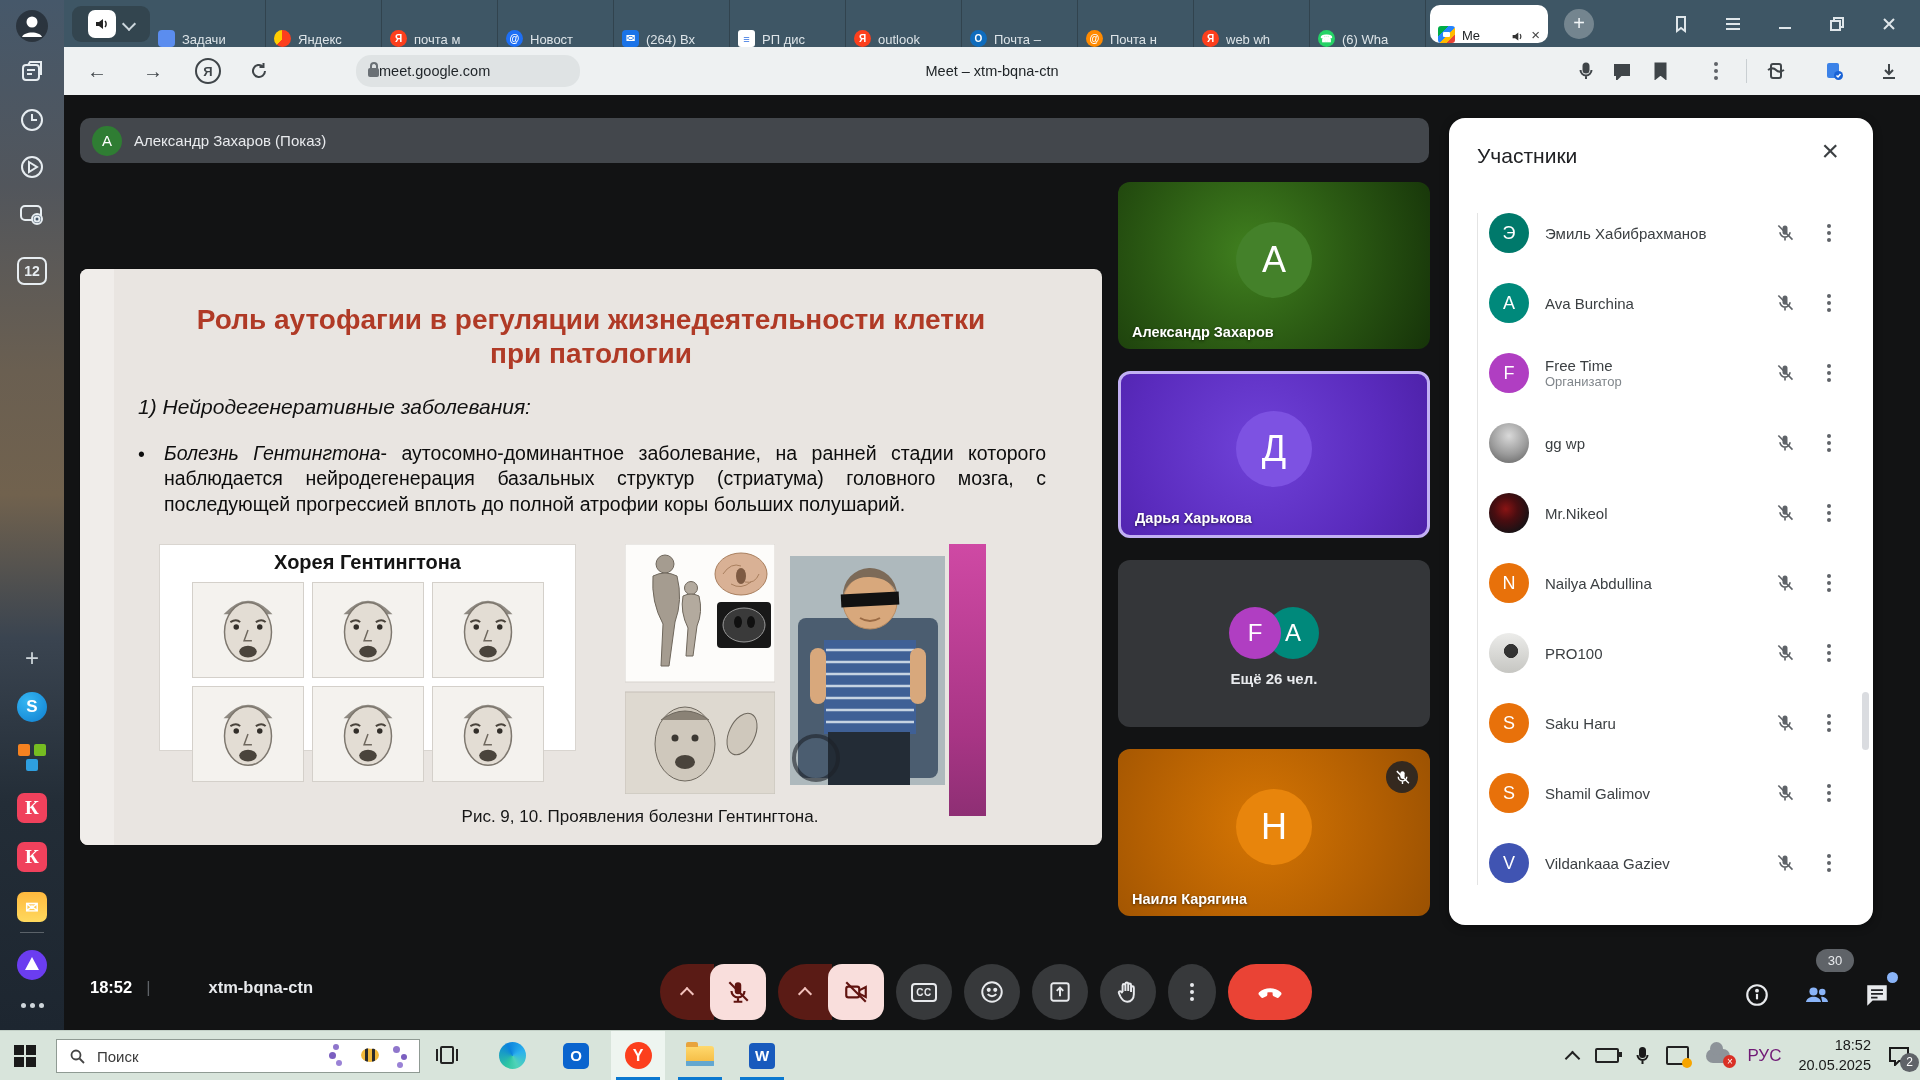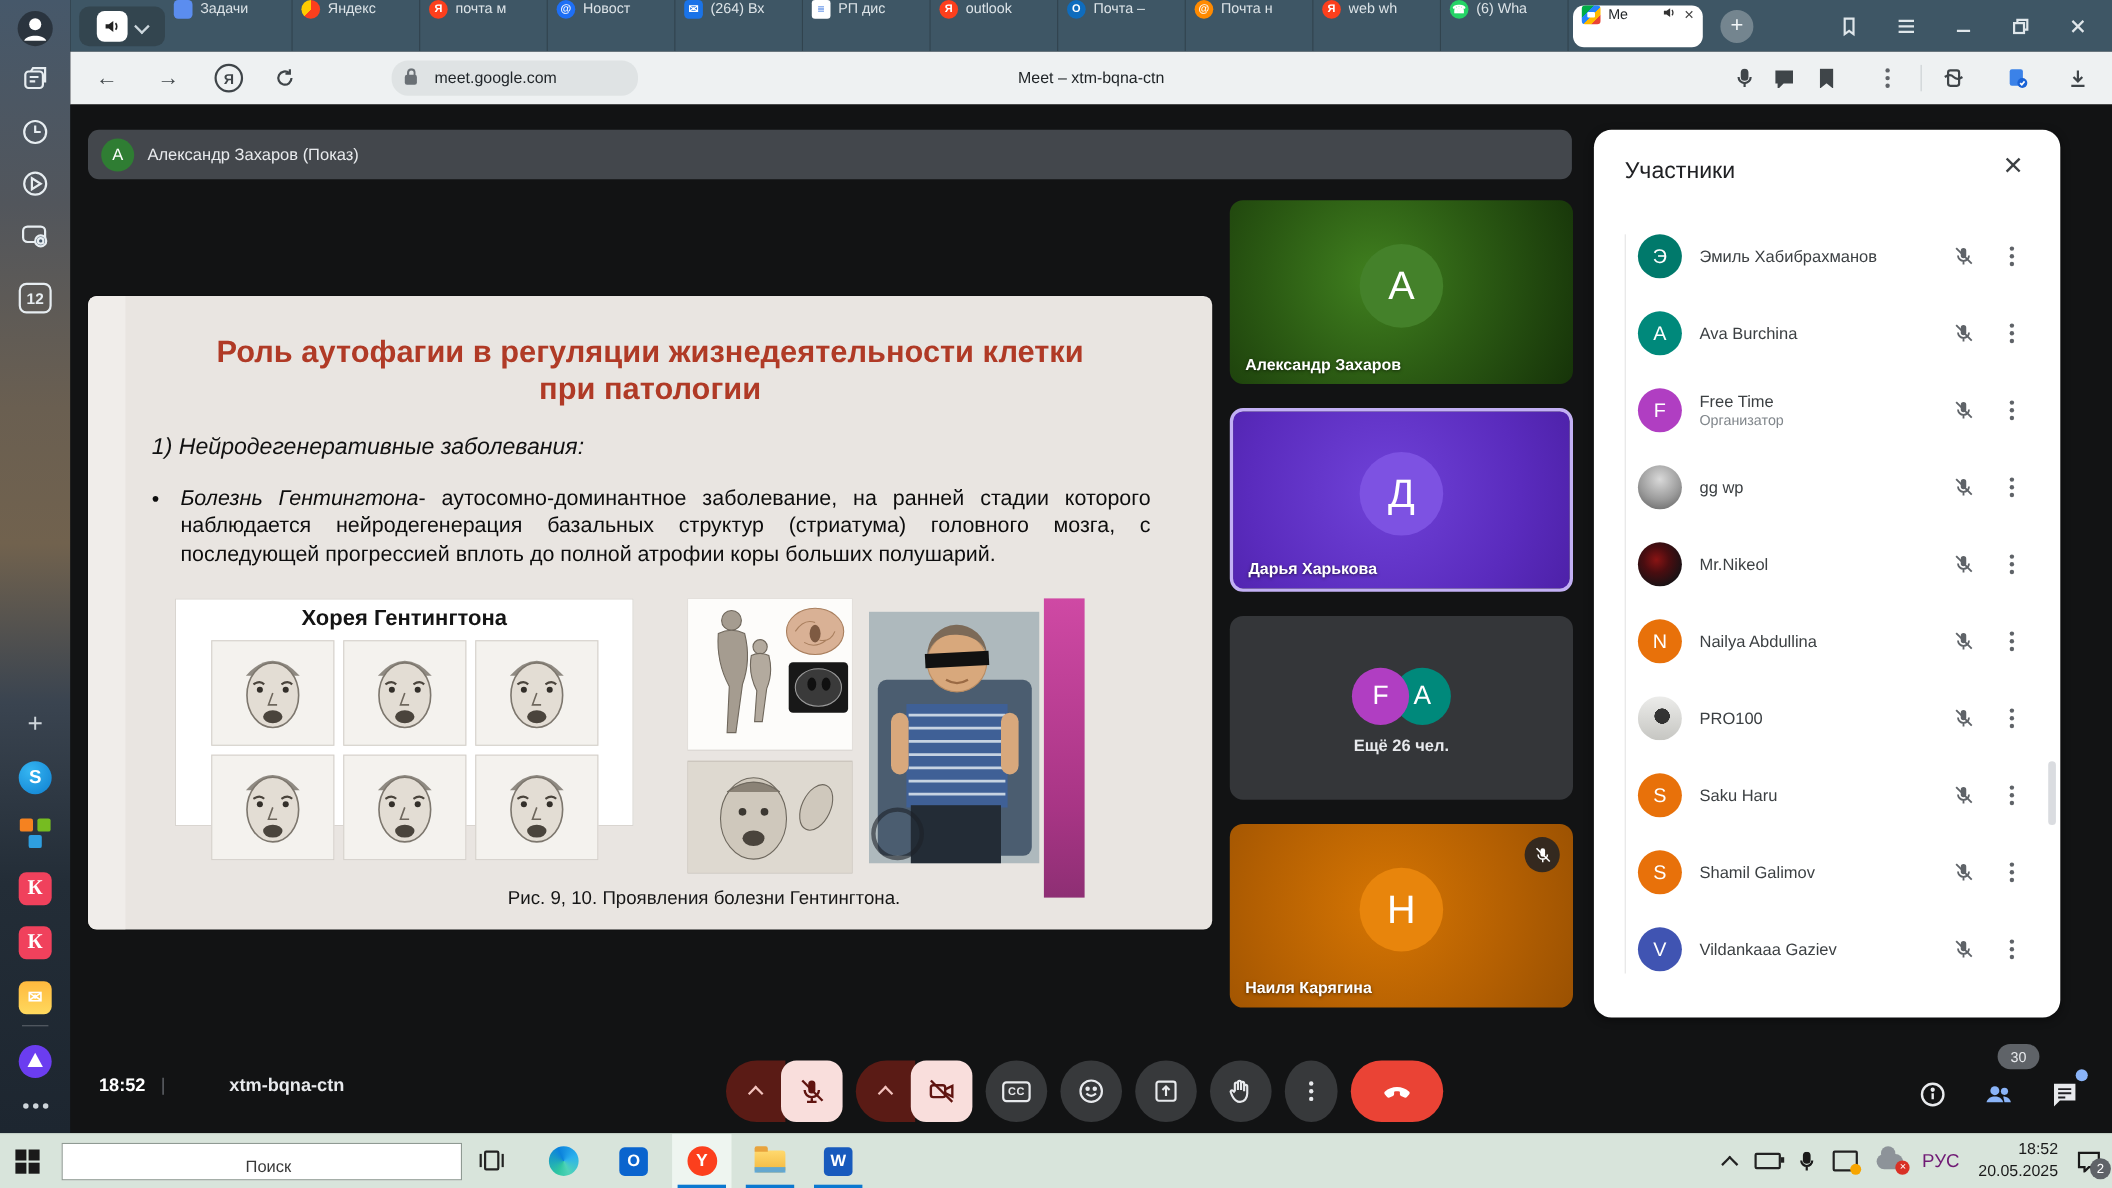--- a/index.html
+++ b/index.html
@@ -18,21 +18,21 @@
   .threesq{position:relative;width:30px;height:30px;}
   .threesq i{position:absolute;width:12px;height:12px;border-radius:2px;}
   .hdots span{display:inline-block;width:5px;height:5px;border-radius:50%;background:#cfd6db;margin:0 2px;}
 
   
   #tabstrip{left:64px;top:0;right:0;height:47px;background:#3e5665;display:flex;align-items:center;}
   #soundpill{margin-left:8px;width:78px;height:36px;border-radius:9px;background:#33454f;display:flex;align-items:center;justify-content:center;gap:8px;flex:none;}
   #soundpill .sq{width:28px;height:28px;border-radius:7px;background:#fff;display:flex;align-items:center;justify-content:center;}
   .chev{display:inline-block;width:8px;height:8px;border-right:2px solid #cdd7dd;border-bottom:2px solid #cdd7dd;transform:rotate(45deg);}
   #tabs{display:flex;align-items:center;height:100%;flex:none;}
-  .tab{width:116px;height:100%;display:flex;align-items:flex-start;gap:7px;padding:0 8px;box-sizing:border-box;
+  .tab{width:116px;height:100%;display:flex;align-items:flex-end;gap:7px;padding:0 8px;box-sizing:border-box;
     color:#dde4e8;font-size:13px;border-right:1px solid #31434e;cursor:default;}
   .tab-label{white-space:nowrap;overflow:hidden;flex:1;}
   .fav{width:17px;height:17px;border-radius:50%;flex:none;display:flex;align-items:center;justify-content:center;
     font-size:10px;font-weight:bold;color:#fff;}
   .tab-sound,.tab-close{display:none;}
   .tab.active{background:#fff;color:#1d2124;border-radius:10px;height:38px;width:118px;border-right:none;margin:0 4px;}
   .tab.active .tab-sound{display:flex;}
   .tab.active .tab-close{display:flex;font-size:15px;color:#444;align-items:center;}
   .fav-tasks .fav{background:#5b8def;border-radius:4px;}
   .fav-yandex .fav{background:conic-gradient(#fc3f1d 0 62%,#ffcc00 62% 100%);}
@@ -52,21 +52,21 @@
   #winctl svg{stroke:#dfe6ea;fill:none;stroke-width:2;}
 
   
   #navbar{left:64px;top:47px;right:0;height:48px;background:#eef1f2;}
   .nbtn{position:absolute;top:8px;width:34px;height:32px;display:flex;align-items:center;justify-content:center;
     color:#3f4549;font-size:20px;}
   .nbtn svg{stroke:#3f4549;fill:none;stroke-width:2;}
   #yacircle{border:2px solid #3f4549;border-radius:50%;width:22px;height:22px;font-size:13px;font-weight:bold;
     display:flex;align-items:center;justify-content:center;}
   #urlpill{position:absolute;left:292px;top:8px;width:224px;height:32px;background:#dfe3e4;border-radius:15px;
-    display:flex;align-items:center;gap:16px;padding:0 12px;box-sizing:border-box;text-align:center;}
+    display:flex;align-items:center;gap:0;padding:0 12px;box-sizing:border-box;text-align:center;}
   #urlpill .lock{width:11px;height:9px;background:#6a7075;border-radius:2px;position:relative;margin-top:3px;}
   #urlpill .lock::before{content:"";position:absolute;left:1.5px;top:-6px;width:8px;height:8px;border:2px solid #6a7075;
     border-bottom:none;border-radius:5px 5px 0 0;box-sizing:border-box;}
   #urltext{font-size:14.5px;color:#1f2428;}
   #pagetitle{position:absolute;left:0;right:0;top:0;height:48px;display:flex;align-items:center;justify-content:center;
     font-size:14.5px;color:#202528;pointer-events:none;}
   .navsep{position:absolute;top:12px;width:1px;height:24px;background:#c9cfd2;}
 
   
   #meet{left:64px;top:95px;right:0;height:935px;background:#121314;}
@@ -163,21 +163,21 @@
   .mrbtn{width:38px;height:38px;display:flex;align-items:center;justify-content:center;position:relative;}
   #pcount{position:absolute;left:1752px;top:9px;width:38px;height:23px;border-radius:12px;background:#5f6368;color:#e8eaed;
     font-size:13px;display:flex;align-items:center;justify-content:center;z-index:3;}
   .bluedot{position:absolute;right:-2px;top:-4px;width:11px;height:11px;border-radius:50%;background:#8ab4f8;}
 
   
   #taskbar{left:0;bottom:0;width:1920px;height:50px;background:#d8e4db;border-top:1px solid #c2cfc6;box-sizing:border-box;}
   #startbtn{position:absolute;left:14px;top:14px;width:22px;height:22px;display:grid;grid-template-columns:10px 10px;gap:2px;}
   #startbtn i{background:#1a1a1a;width:10px;height:10px;}
   #searchbox{position:absolute;left:56px;top:8px;width:364px;height:34px;background:#fff;border:1px solid #8f9a93;
-    box-sizing:border-box;display:flex;align-items:center;gap:12px;padding-left:12px;flex-direction:column;}
+    box-sizing:border-box;display:flex;align-items:center;gap:12px;padding-left:12px;}
   #searchbox .ph{font-size:15px;color:#3a3a3a;flex:1;}
   #beeart{position:relative;width:92px;height:32px;flex:none;}
   #beeart i{position:absolute;border-radius:50%;}
   #taskview{position:absolute;left:436px;top:14px;width:24px;height:22px;}
   #taskview .m{position:absolute;left:4px;top:1px;width:14px;height:18px;border:2px solid #222;border-radius:2px;box-sizing:border-box;}
   #taskview .b1,#taskview .b2{position:absolute;top:4px;width:2px;height:12px;background:#222;}
   #taskview .b1{left:0;} #taskview .b2{right:2px;}
   .tkslot{position:absolute;top:0;width:54px;height:49px;display:flex;align-items:center;justify-content:center;}
   .tkslot.open::after{content:"";position:absolute;left:5px;bottom:0;width:44px;height:3px;background:#0b78d0;}
   .tkslot.focus{background:#eef5f0;}

